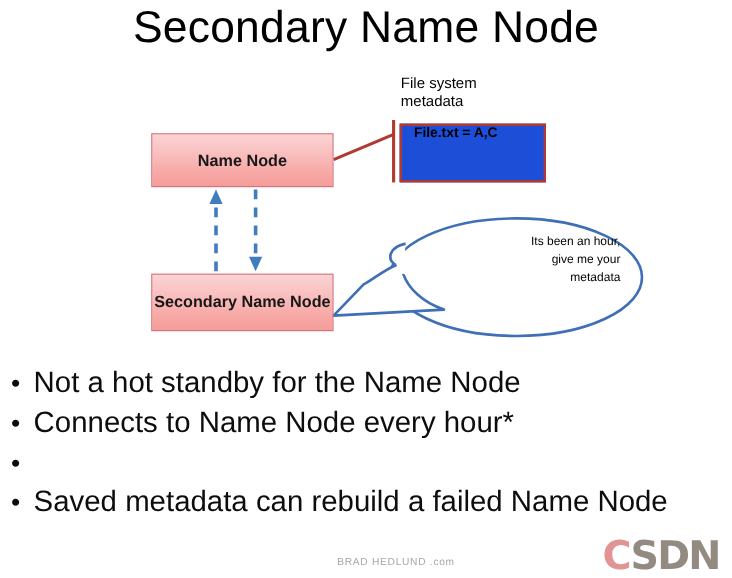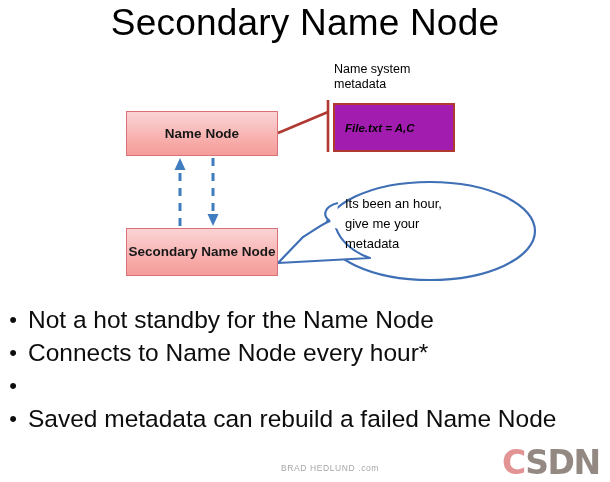--- a/index.html
+++ b/index.html
@@ -86,42 +86,40 @@
   }
 
   #metadata-box {
     position: absolute;
     left: 333px;
     top: 103px;
     width: 122px;
     height: 49px;
     box-sizing: border-box;
     border: 2px solid #b03a32;
-    background: #a21caf;
+    background: #1d4ed8;
     display: flex;
-    align-items: center;
     padding-left: 10px;
-    font-style: italic;
   }
   #metadata-box-text {
     font-family: "Liberation Sans", sans-serif;
     font-weight: bold;
     font-size: 11.5px;
     color: #000000;
     white-space: nowrap;
   }
 
   #bubble-text {
     position: absolute;
     left: 345px;
     top: 194px;
     width: 172px;
-    text-align: left;
-    font-family: "Liberation Sans", sans-serif;
-    font-size: 13px;
+    text-align: right;
+    font-family: "Liberation Sans", sans-serif;
+    font-size: 10px;
     color: #000000;
     line-height: 1.52;
     white-space: pre-line;
   }
 
   
   #bullets {
     position: absolute;
     left: 0;
     top: 303px;
@@ -213,21 +211,21 @@
 
     <div class="node-box" id="name-node-box">
       <span>Name Node</span>
     </div>
 
     <div class="node-box" id="secondary-node-box">
       <span>Secondary
 Name Node</span>
     </div>
 
-    <div id="metadata-label">Name system
+    <div id="metadata-label">File system
 metadata</div>
 
     <div id="metadata-box">
       <span id="metadata-box-text">File.txt = A,C</span>
     </div>
 
     <div id="bubble-text">Its been an hour,
 give me your
 metadata</div>
   </div>

